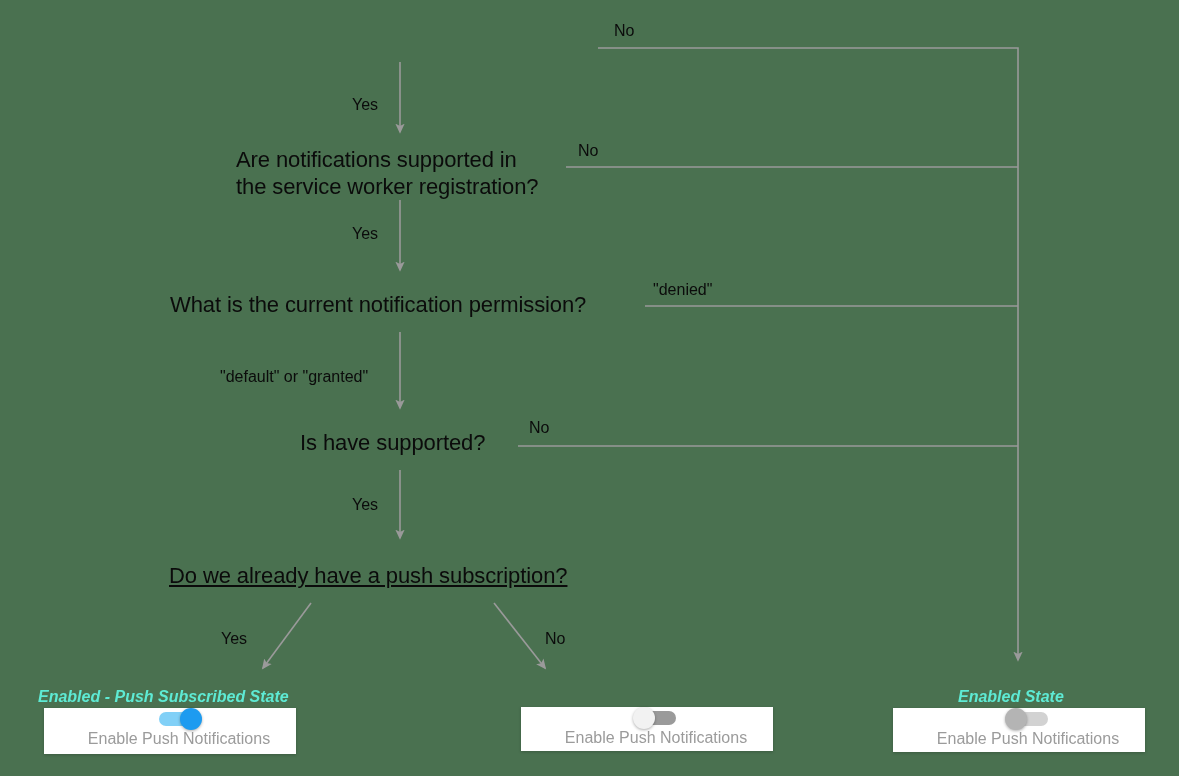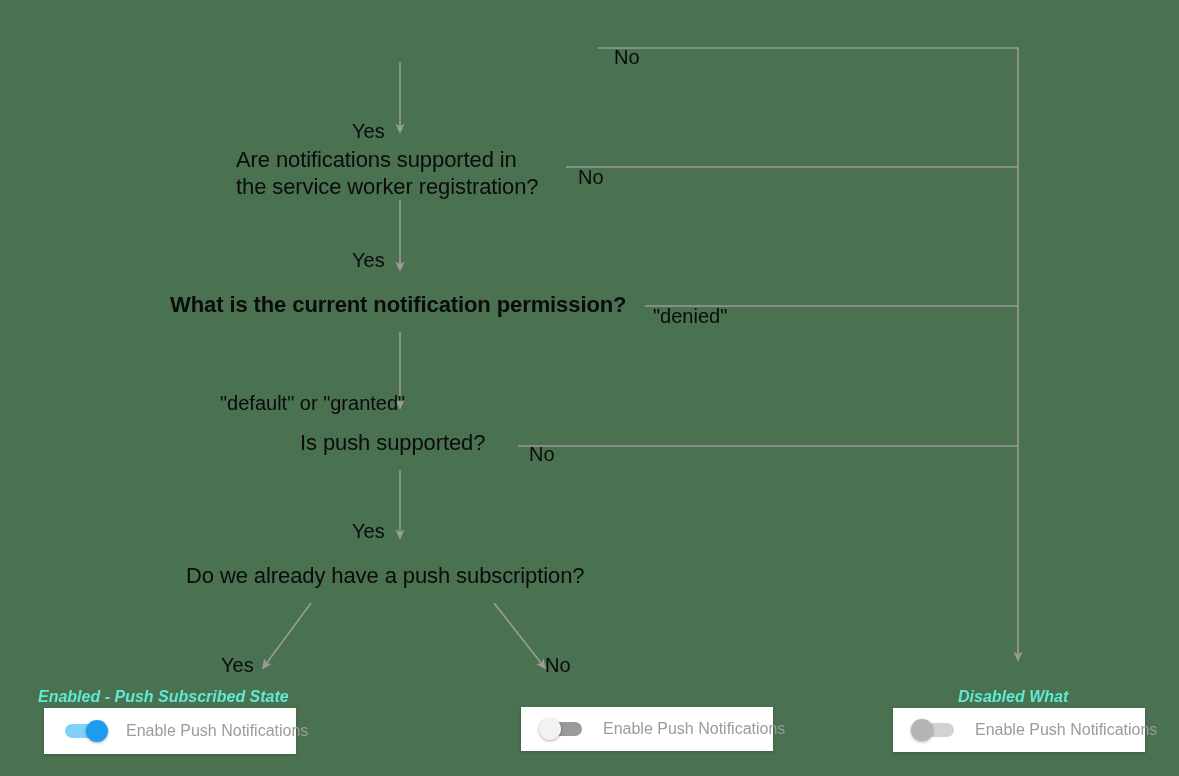--- a/index.html
+++ b/index.html
@@ -31,42 +31,42 @@
     color: #0b0b0b;
     font-size: 22px;
     line-height: 27px;
     font-weight: 400;
     white-space: pre-line;
     letter-spacing: -0.1px;
   }
   .edge-label {
     position: absolute;
     color: #0b0b0b;
-    font-size: 20px;
+    font-size: 16px;
     line-height: 18px;
     font-weight: 400;
     white-space: nowrap;
-    margin-top: 26px;
   }
   .state-label {
     position: absolute;
     color: #5eead4;
     font-size: 16px;
     line-height: 18px;
     font-style: italic;
     font-weight: 700;
     white-space: nowrap;
   }
   .toggle-card {
     position: absolute;
     background: #ffffff;
     display: flex;
     align-items: center;
     box-shadow: 0 1px 3px rgba(0,0,0,0.20);
     box-sizing: border-box;
+    flex-direction: column;
   }
   .toggle-card .switch {
     position: relative;
     width: 46px;
     height: 22px;
     flex: 0 0 auto;
     margin-left: 18px;
   }
   .toggle-card .track {
     position: absolute;
@@ -132,25 +132,25 @@
 
     <line x1="311" y1="603" x2="263" y2="668" stroke="#9a9a9a" stroke-width="1.6" marker-end="url(#ah)"></line>
 
     <line x1="494" y1="603" x2="545" y2="668" stroke="#9a9a9a" stroke-width="1.6" marker-end="url(#ah)"></line>
   </svg>
 
 
   <div class="node" style="left:236px; top:146px; width:420px; ">Are notifications supported in
 the service worker registration?</div>
 
-  <div class="node" style="left:170px; top:291px; width:480px;font-weight:bold;">What is the current notification permission?</div>
+  <div class="node" style="left:170px; top:291px; width:480px;">What is the current notification permission?</div>
 
-  <div class="node" style="left:300px; top:429px; width:260px;">Is push supported?</div>
+  <div class="node" style="left:300px; top:429px; width:260px;">Is have supported?</div>
 
-  <div class="node" style="left:186px; top:562px; width:470px;">Do we already have a push subscription?</div>
+  <div class="node" style="left:169px; top:562px; width:470px;text-decoration:underline;">Do we already have a push subscription?</div>
 
   <div class="edge-label" style="left:352px; top:96px;">Yes</div>
   <div class="edge-label" style="left:614px; top:22px;">No</div>
 
   <div class="edge-label" style="left:352px; top:225px;">Yes</div>
   <div class="edge-label" style="left:578px; top:142px;">No</div>
 
   <div class="edge-label" style="left:220px; top:368px;">"default" or "granted"</div>
   <div class="edge-label" style="left:653px; top:281px;">"denied"</div>
 
@@ -170,21 +170,21 @@
   </div>
 
   <div class="toggle-card" style="left:521px; top:707px; width:252px; height:44px;">
     <span class="switch sw-off">
       <span class="track"></span>
       <span class="knob"></span>
     </span>
     <span class="lbl">Enable Push Notifications</span>
   </div>
 
-  <div class="state-label" style="left:958px; top:688px;">Disabled What</div>
+  <div class="state-label" style="left:958px; top:688px;">Enabled State</div>
   <div class="toggle-card" style="left:893px; top:708px; width:252px; height:44px;">
     <span class="switch sw-dis">
       <span class="track"></span>
       <span class="knob"></span>
     </span>
     <span class="lbl">Enable Push Notifications</span>
   </div>
 
 </div>
 

